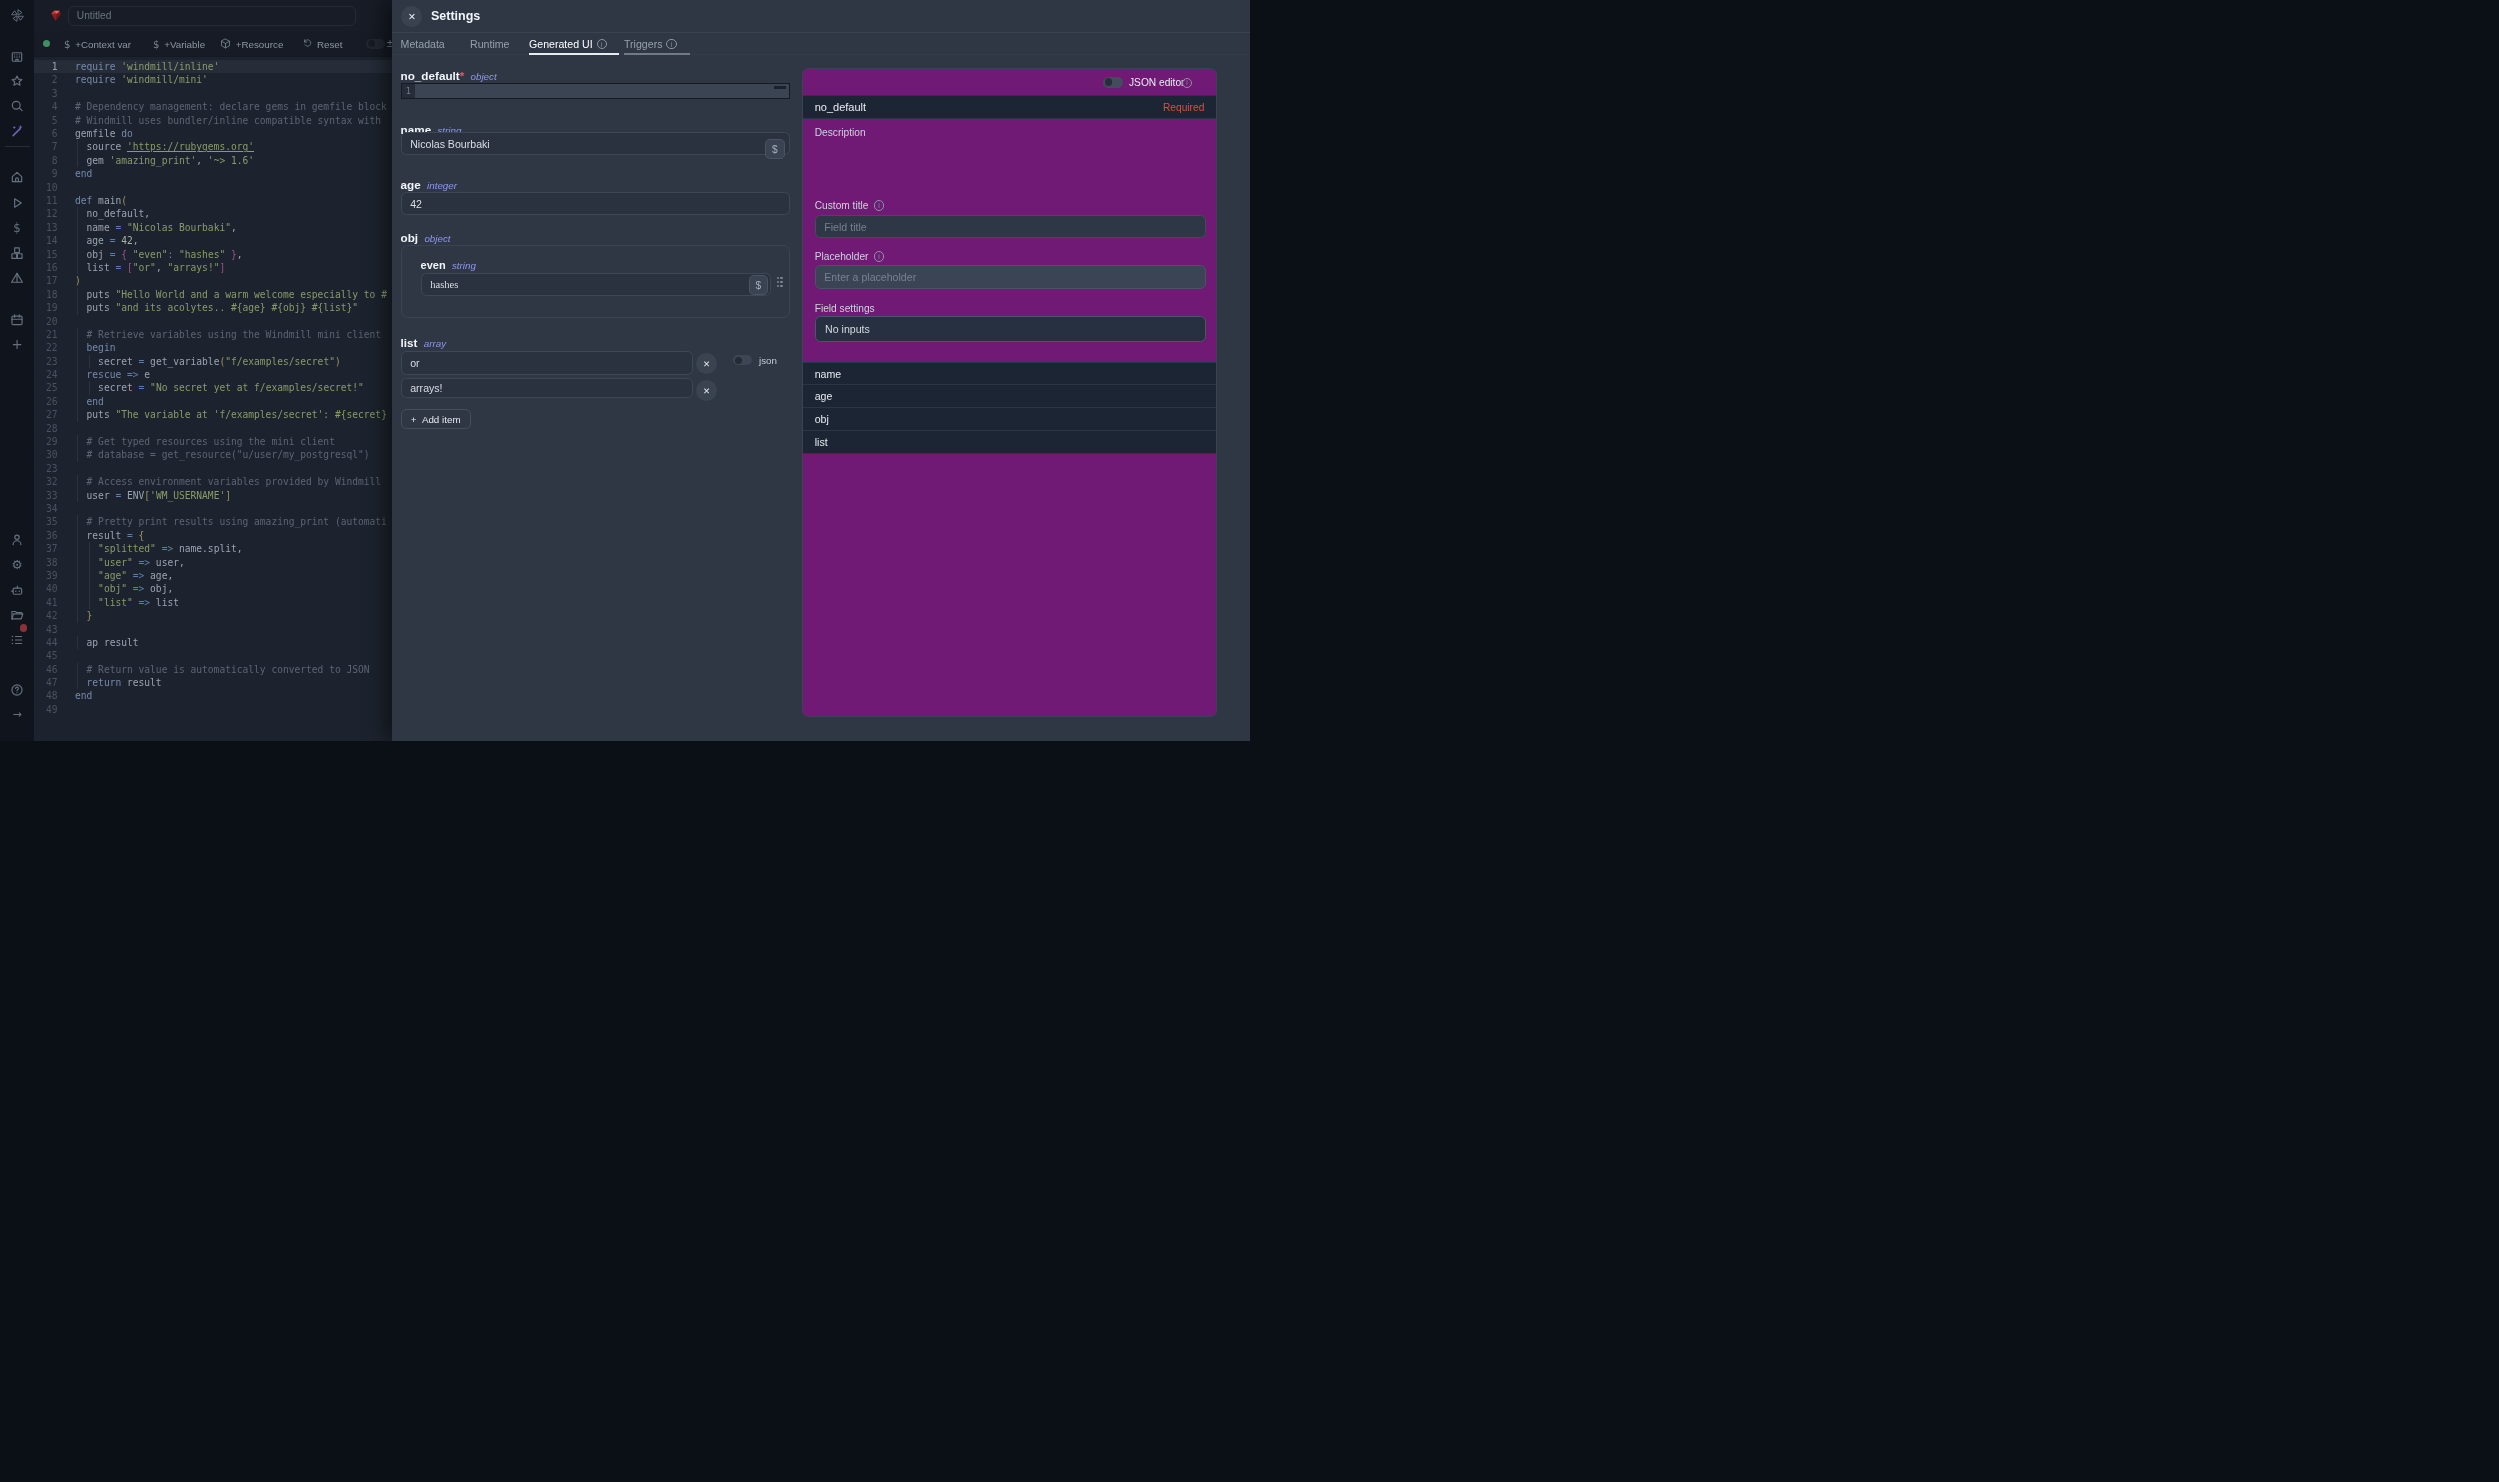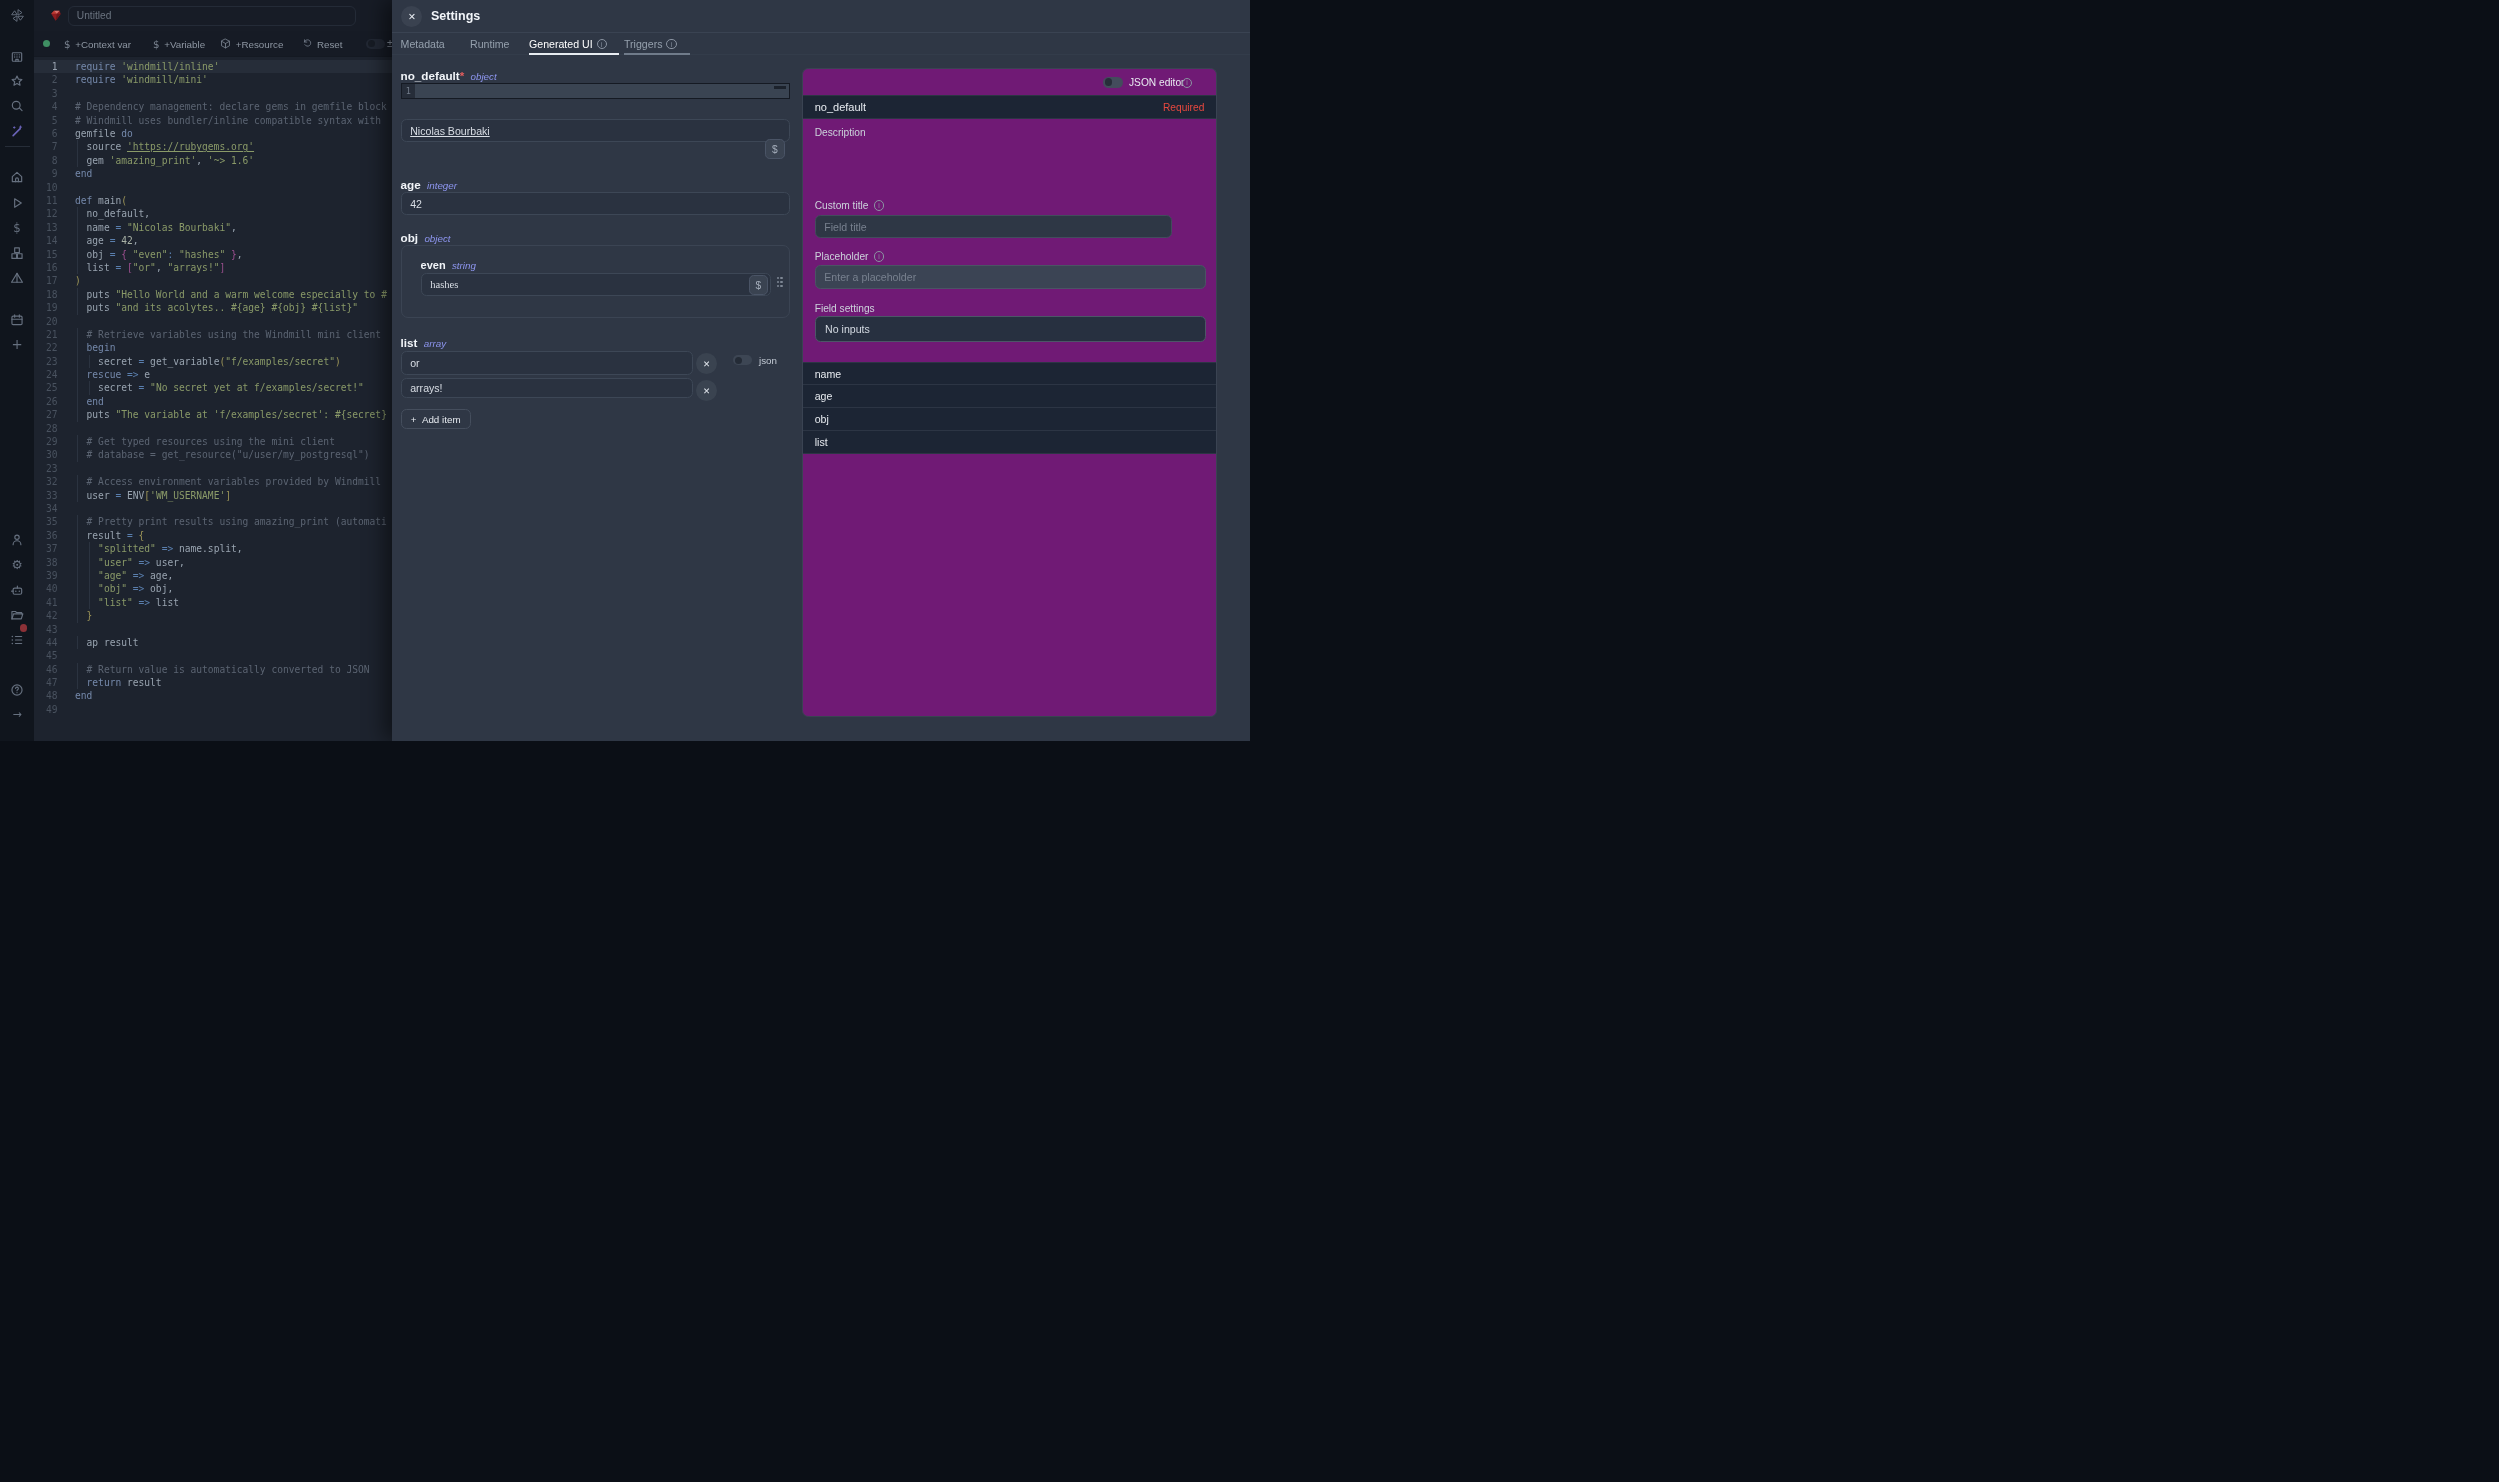--- a/index.html
+++ b/index.html
@@ -347,21 +347,21 @@
         <i></i>
         <i></i>
         <i></i>
         <i></i>
       </div>
 
     <div class="f-label" style="left:8.6px; top:123px">
       <span class="f-name">name</span>
       <span class="f-type">string</span>
     </div>
-    <input class="inp rz" style="left: 8.6px; top: 119px; width: 389px; height: 23px; text-decoration: underline;" value="Nicolas Bourbaki">
+    <input class="inp rz" style="left: 8.6px; top: 132px; width: 389px; height: 23px;" value="Nicolas Bourbaki">
     <div class="dollar-btn" style="left:373px; top:139px">$</div>
     <div class="drag" style="left:416px; top:141px">
         <i></i>
         <i></i>
         <i></i>
         <i></i>
         <i></i>
         <i></i>
       </div>
 
@@ -446,21 +446,21 @@
       </div>
 
       <div class="p-lbl" style="top:58px">
         <span>Description</span>
       </div>
 
       <div class="p-lbl" style="top:131px">
         <span>Custom title</span>
         <span class="info-ic">i</span>
       </div>
-      <input class="inp" style="left: 11.7px; top: 146px; width: 357px; height: 23px; background: rgb(46, 55, 69); border-color: rgb(66, 76, 92);" placeholder="Field title">
+      <input class="inp" style="left: 11.7px; top: 146px; width: 391px; height: 23px; background: rgb(46, 55, 69); border-color: rgb(66, 76, 92);" placeholder="Field title">
 
       <div class="p-lbl" style="top:182px">
         <span>Placeholder</span>
         <span class="info-ic">i</span>
       </div>
       <textarea class="inp rz" style="left: 11.7px; top: 196px; width: 391px; height: 23.5px; padding-top: 4.7px; resize: none; background: rgb(59, 68, 84); border-color: rgb(74, 84, 100); color: rgb(170, 179, 192);" placeholder="Enter a placeholder"></textarea>
 
       <div class="p-lbl" style="top:234px">
         <span>Field settings</span>
       </div>

